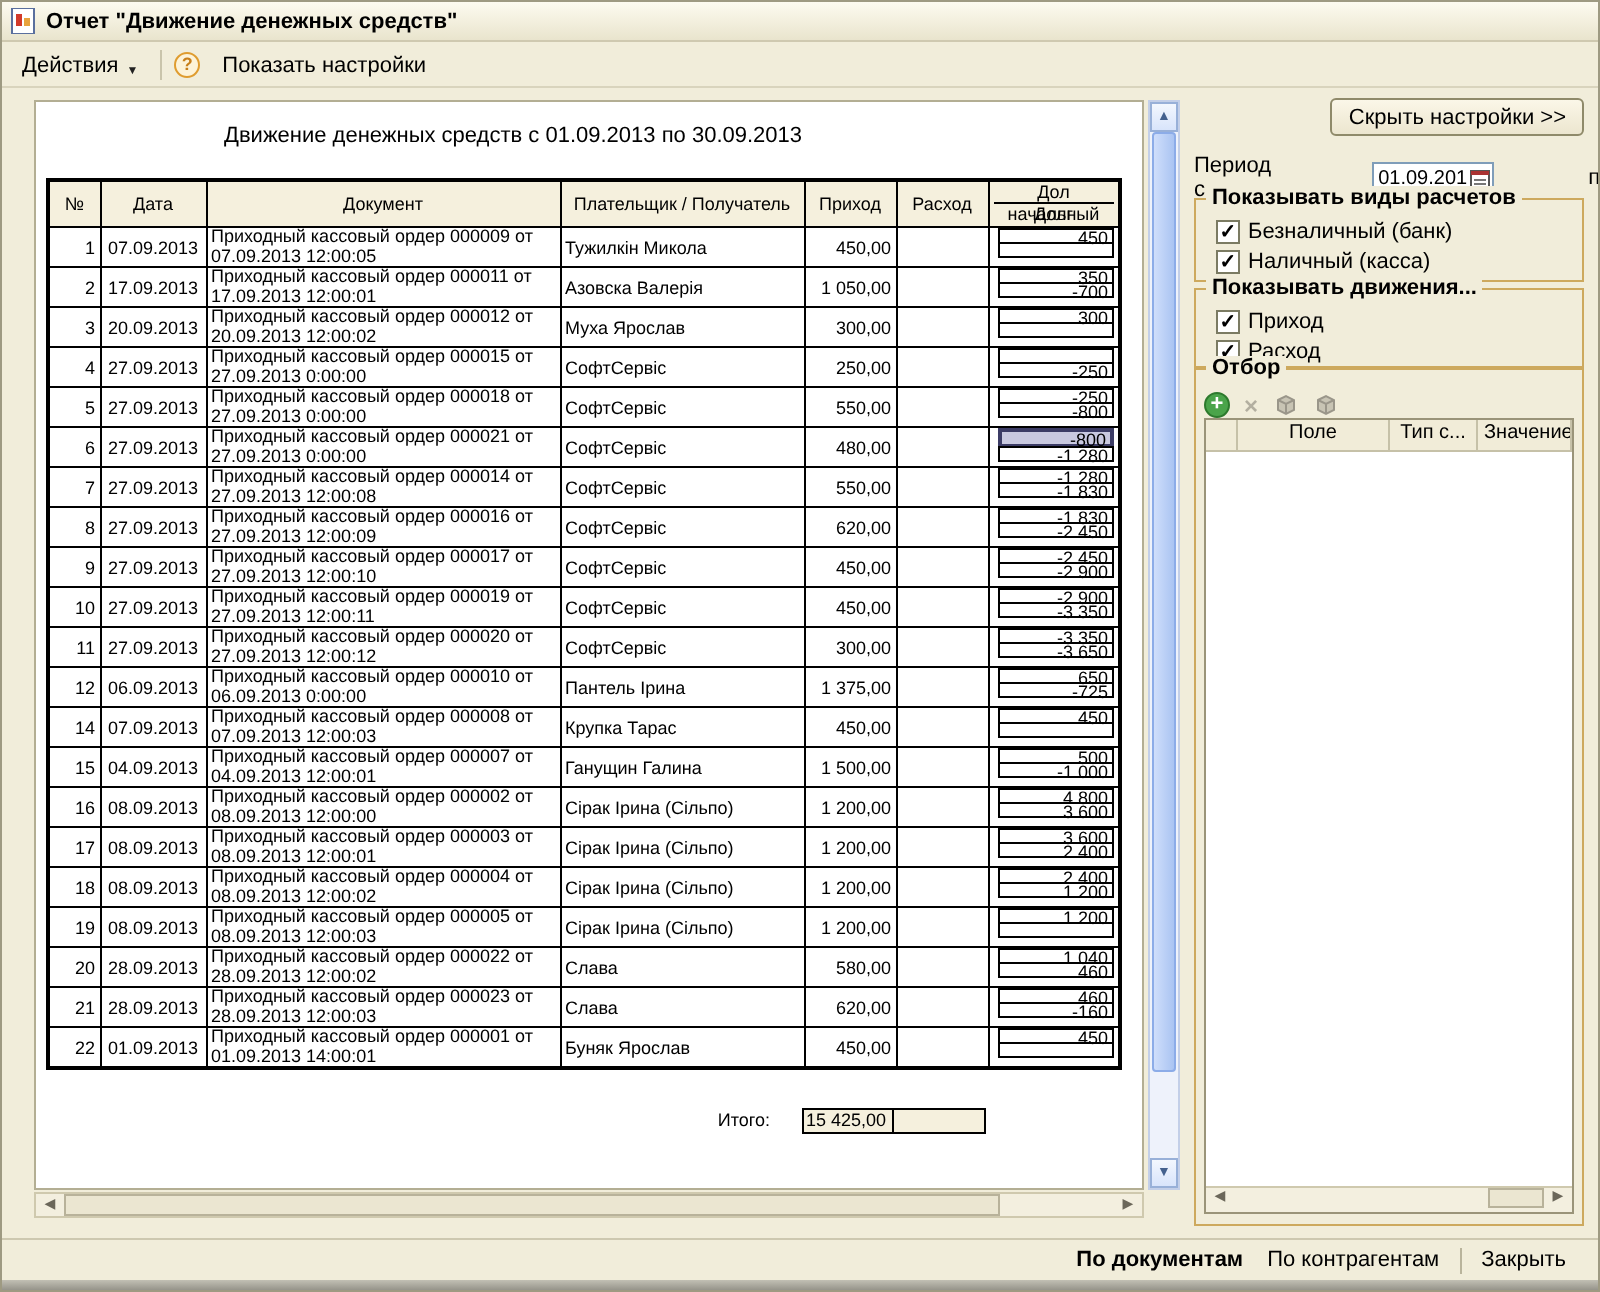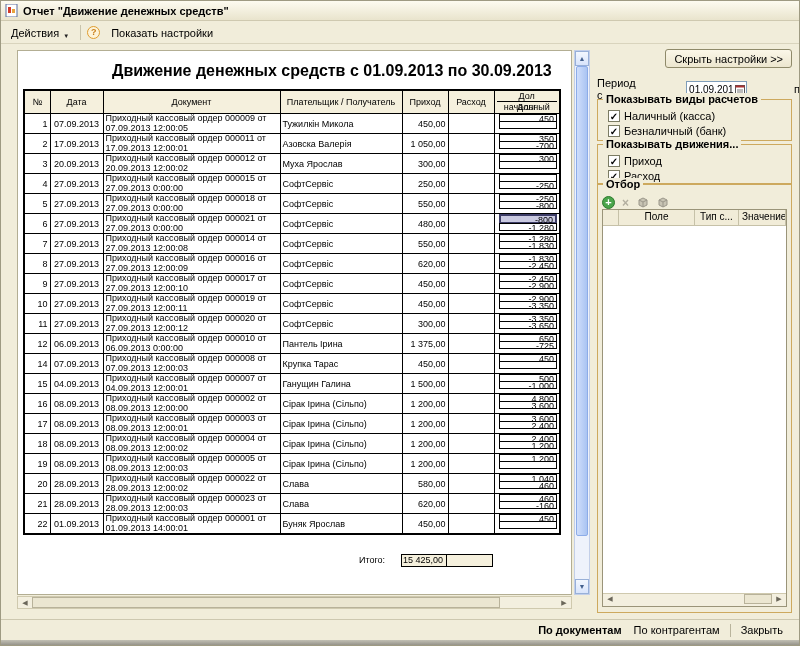--- a/index.html
+++ b/index.html
@@ -20,21 +20,21 @@
   .tb-caret { font-size:6px; margin-left:4px; color:#222; }
   .tb-sep { width:1px; height:15px; background:#c9c4ab; margin:0 6px; }
   .help-icon { width:13px; height:13px; border-radius:50%; border:1px solid #df9c2f;
     background:#fdf3d8; color:#c87f1a; font-weight:bold; font-size:9px; text-align:center;
     line-height:11px; margin-right:6px; }
 
   
   .report-panel { position:absolute; left:16px; top:49px; width:573px; height:559px; }
   .report-canvas { position:absolute; left:0; top:0; width:555px; height:545px;
     background:#fff; border:1px solid #b3ae93; overflow:hidden; }
-  .report-title { position:absolute; left:94px; top:11px; font-weight:bold; font-size:16px; }
+  .report-title { position:absolute; left:94px; top:11px; font-weight:normal; font-size:11px; }
 
   table.report { position:absolute; left:5px; top:38px; border-collapse:collapse;
     border:2px solid #000; font-size:9px; table-layout:fixed; width:536px; }
   table.report th, table.report td { border:1px solid #000; padding:0 2px; overflow:hidden; }
   table.report th { background:#f5f0dd; font-weight:normal; text-align:center; height:11px; }
   th.h-split { padding:0; }
   .h-split div { border-bottom:1px solid #000; text-align:center; padding:0 2px; height:11px; line-height:11px; }
   .h-split div:last-child { border-bottom:none; }
   td { height:20px; vertical-align:middle; }
   td.c-num { text-align:right; padding-right:3px; }
@@ -539,25 +539,25 @@
           </svg>
         </span>
       </span>
       <button class="more-btn">...</button>
     </div>
 
     <div class="group" style="top:54px; height:42px;">
       <div class="group-title">Показывать виды расчетов</div>
       <div class="cb-row">
         <span class="cb checked"></span>
-        <span>Наличный (касса)</span>
+        <span>Безналичный (банк)</span>
       </div>
       <div class="cb-row">
         <span class="cb checked"></span>
-        <span>Безналичный (банк)</span>
+        <span>Наличный (касса)</span>
       </div>
     </div>
 
     <div class="group" style="top:99px; height:40px;">
       <div class="group-title">Показывать движения...</div>
       <div class="cb-row">
         <span class="cb checked"></span>
         <span>Приход</span>
       </div>
       <div class="cb-row">

